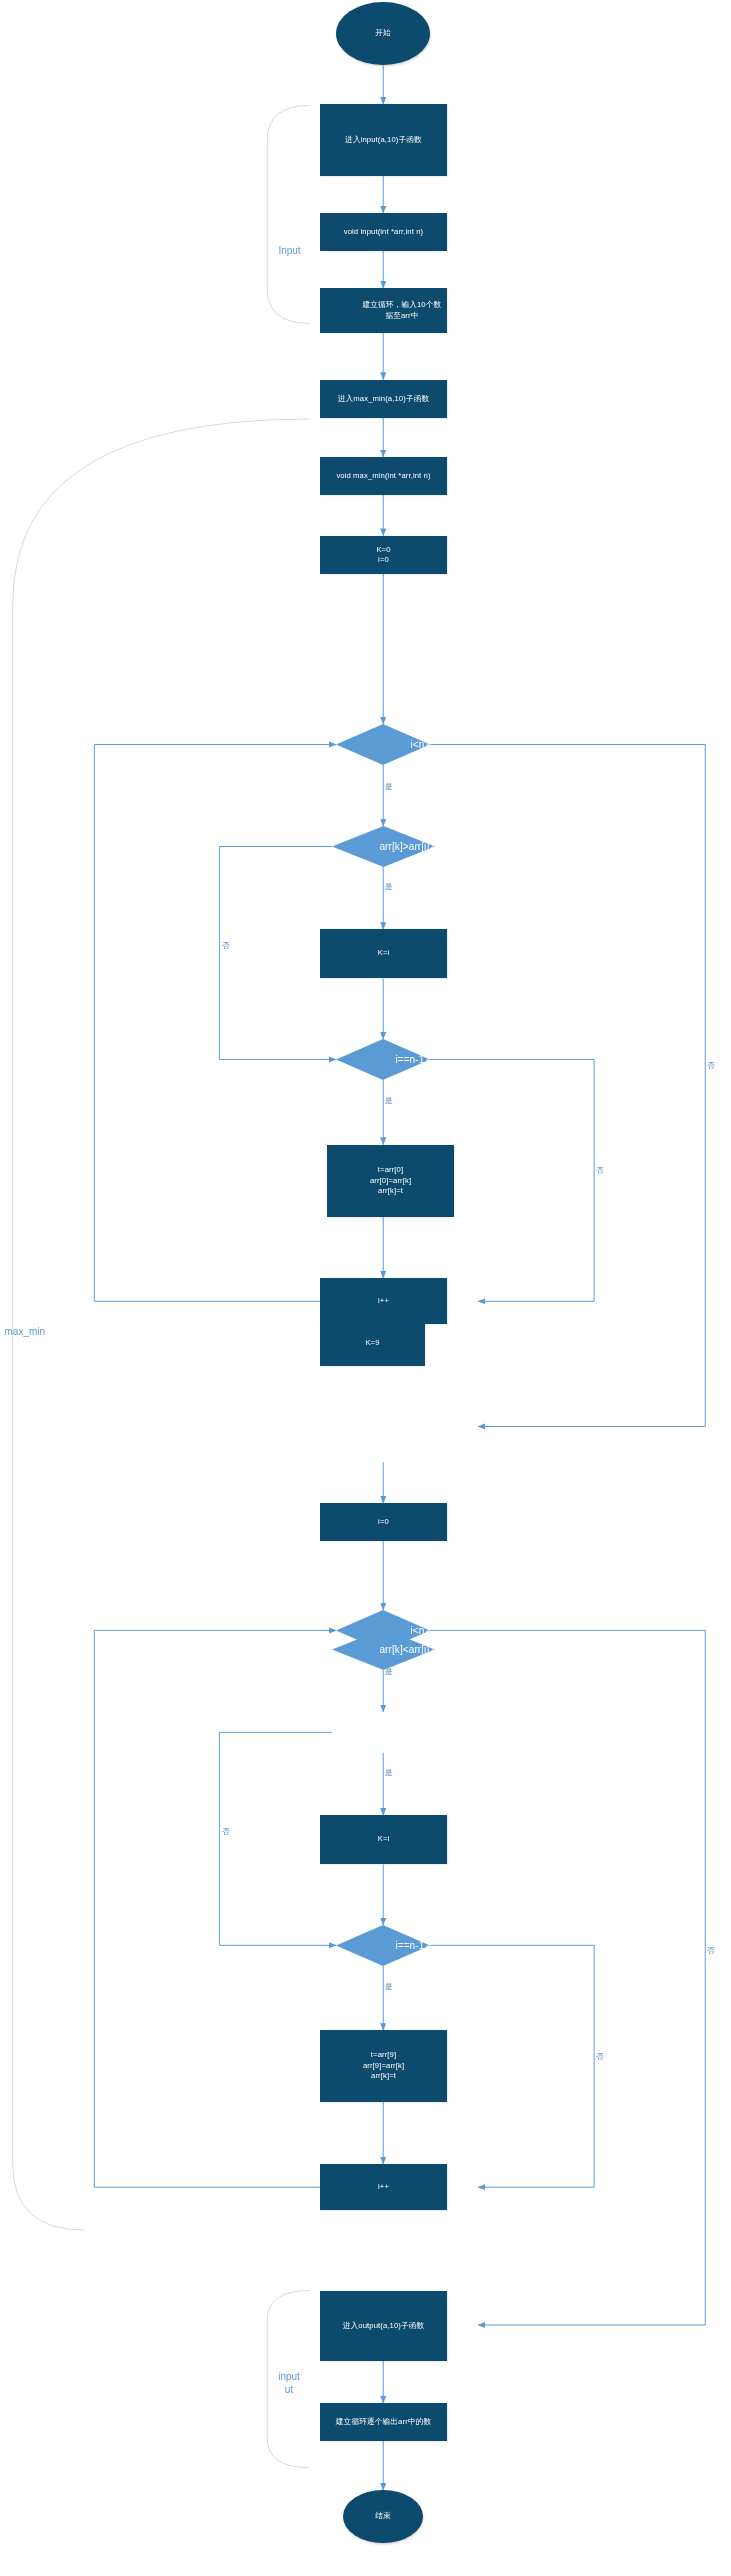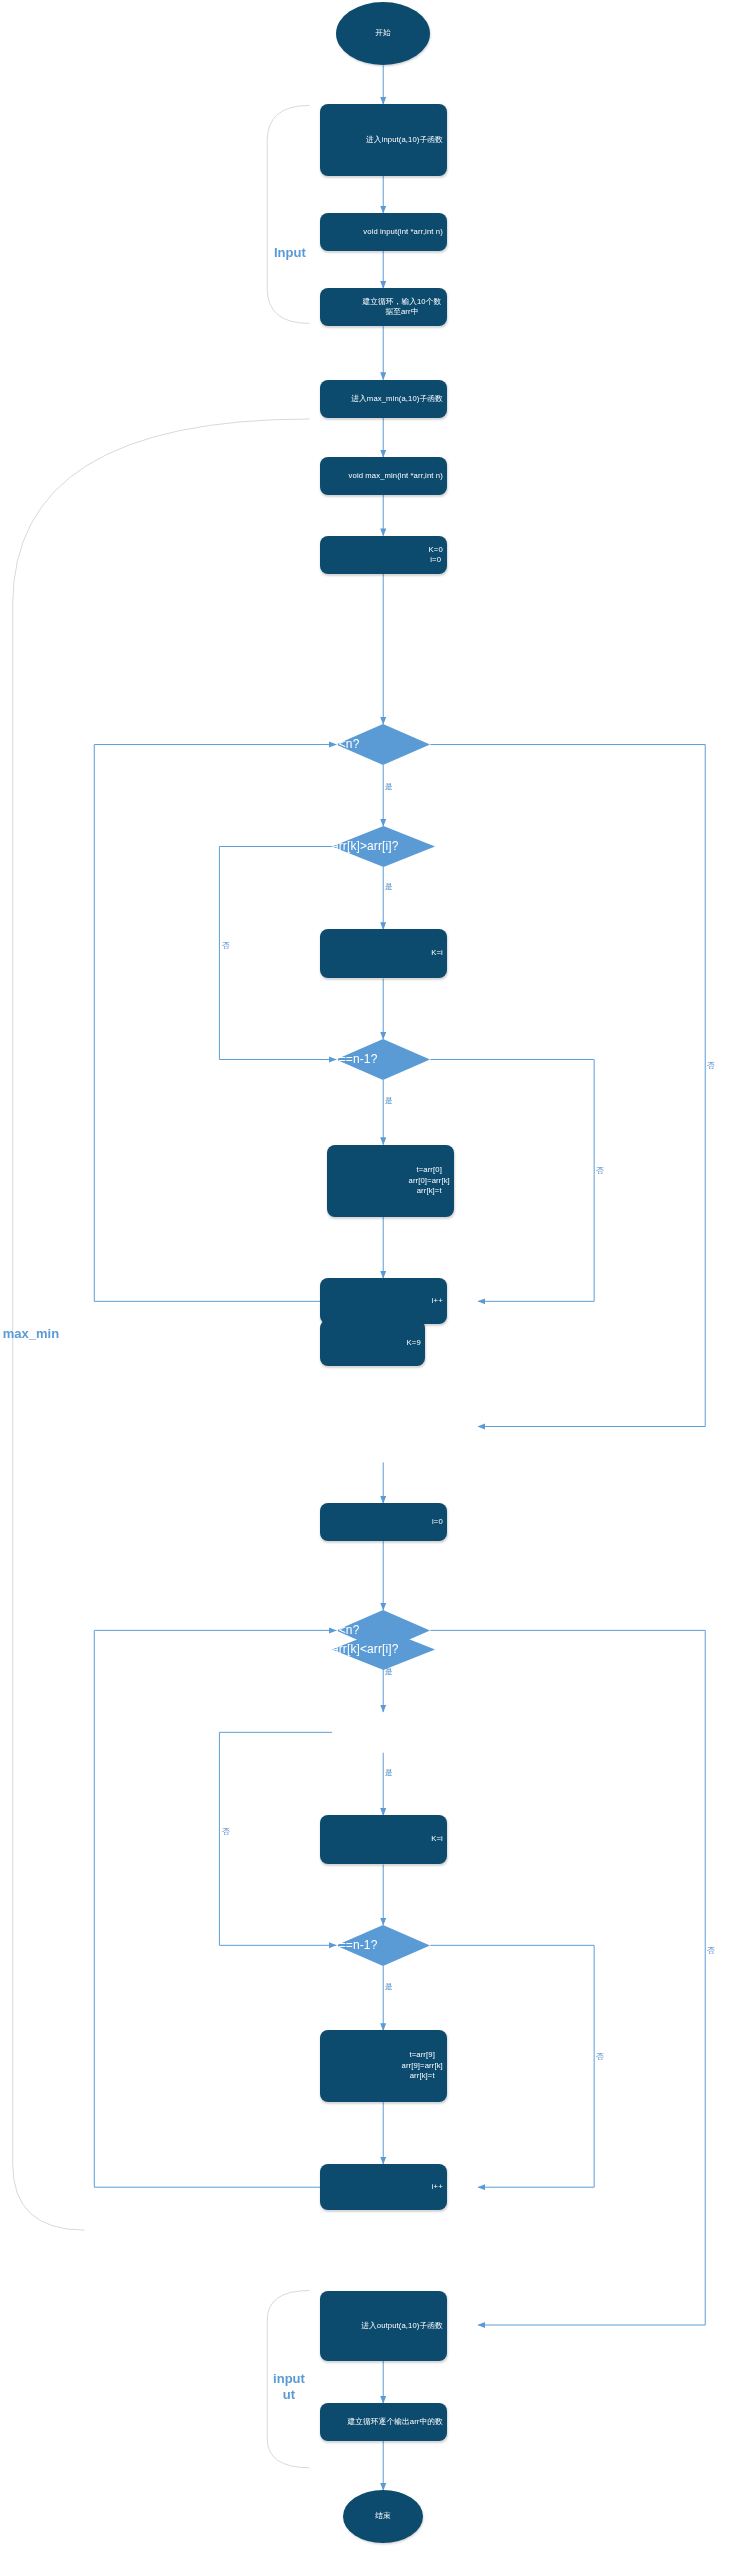--- a/index.html
+++ b/index.html
@@ -33,55 +33,54 @@
     display: flex;
     align-items: center;
     justify-content: center;
     text-align: center;
     font-size: 7.7px;
     line-height: 1.35;
     letter-spacing: 0.1px;
     padding: 1.4px 4.2px;
     box-shadow: 0.7px 1.4px 2.1px rgba(0,0,0,0.17);
   }
-  .node.rect { border-radius: 8px; justify-content: flex-end; }
+  .node.rect { border-radius: 0; }
   .node.ellipse { border-radius: 50%; }
   .node.diamond {
     background: transparent;
     box-shadow: none;
     padding: 0;
   }
   .diamond .dshape {
     position: absolute;
     left: 0; top: 0;
     width: 100%; height: 100%;
   }
   .diamond .dlabel {
     position: relative;
     z-index: 2;
     color: #ffffff;
-    font-size: 12px;
+    font-size: 10px;
     width: 100%;
-    text-align: left;
+    text-align: right;
   }
   .edge-label {
     position: absolute;
     color: #4a87c7;
     font-size: 7.7px;
     white-space: nowrap;
     line-height: 1;
   }
   .group-label {
     position: absolute;
     color: #5b9bd5;
-    font-size: 13px;
+    font-size: 10px;
     line-height: 1.25;
     text-align: center;
     white-space: pre-line;
-    font-weight: bold;
   }
 </style>
 </head>
 <body>
 
 <div id="canvas">
 
   <svg class="layer" viewBox="0 0 1041 3664" xmlns="http://www.w3.org/2000/svg">
     <defs>
       <marker id="arrow" markerWidth="9" markerHeight="9" refX="7.4" refY="3.1" orient="auto" markerUnits="strokeWidth">
@@ -164,21 +163,21 @@
   </div>
 
   <div class="node rect" style="left:320px; top:104px; width:127px; height:72px;">
     <span>进入input(a,10)子函数</span>
   </div>
 
   <div class="node rect" style="left:320px; top:213px; width:127px; height:38px;">
     <span>void input(int *arr,int n)</span>
   </div>
 
-  <div class="node rect" style="left:320px; top:288px; width:127px; height:38px;padding-left:41px;">
+  <div class="node rect" style="left:320px; top:288px; width:127px; height:45px;padding-left:41px;">
     <span>建立循环，输入10个数据至arr中</span>
   </div>
 
   <div class="node rect" style="left:320px; top:380px; width:127px; height:38px;">
     <span>进入max_min(a,10)子函数</span>
   </div>
 
   <div class="node rect" style="left:320px; top:457px; width:127px; height:38px;">
     <span>void max_min(int *arr,int n)</span>
   </div>

